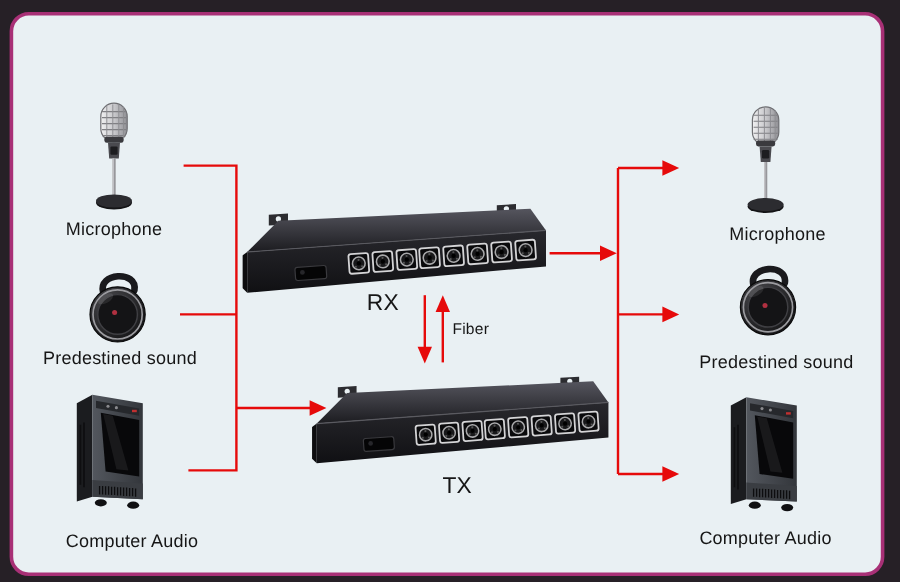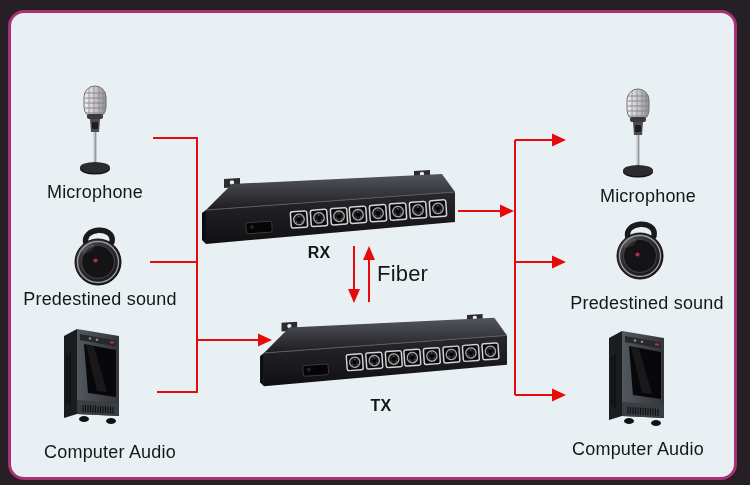--- a/index.html
+++ b/index.html
@@ -10,25 +10,25 @@
   }
   .panel{
     position:absolute;left:8px;top:10px;width:729px;height:470px;
     box-sizing:border-box;background:#e9f0f3;
     border:3px solid #a83076;border-radius:16px;
   }
   .stage{position:absolute;inset:0}
   .wires{position:absolute;left:0;top:0;pointer-events:none}
   .icon{position:absolute}
   .lbl{
-    position:absolute;color:#161616;font-size:18px;line-height:20px;
+    position:absolute;color:#161616;font-size:15px;line-height:20px;
     text-align:center;letter-spacing:.2px;white-space:nowrap;
   }
-  .lbl-port{font-size:16px;font-weight:700}
-  .lbl-fiber{font-size:22px;text-align:right}
+  .lbl-port{font-size:19px;font-weight:400}
+  .lbl-fiber{font-size:13px;text-align:right}
   .defs{position:absolute;width:0;height:0;overflow:hidden}
 </style>
 </head>
 <body>
 
 <svg class="defs" aria-hidden="true">
   <defs>
     <linearGradient id="gTop" x1="0" y1="0" x2="0" y2="1">
       <stop offset="0" stop-color="#55555e"></stop>
         <stop offset="1" stop-color="#1c1c20"></stop>

